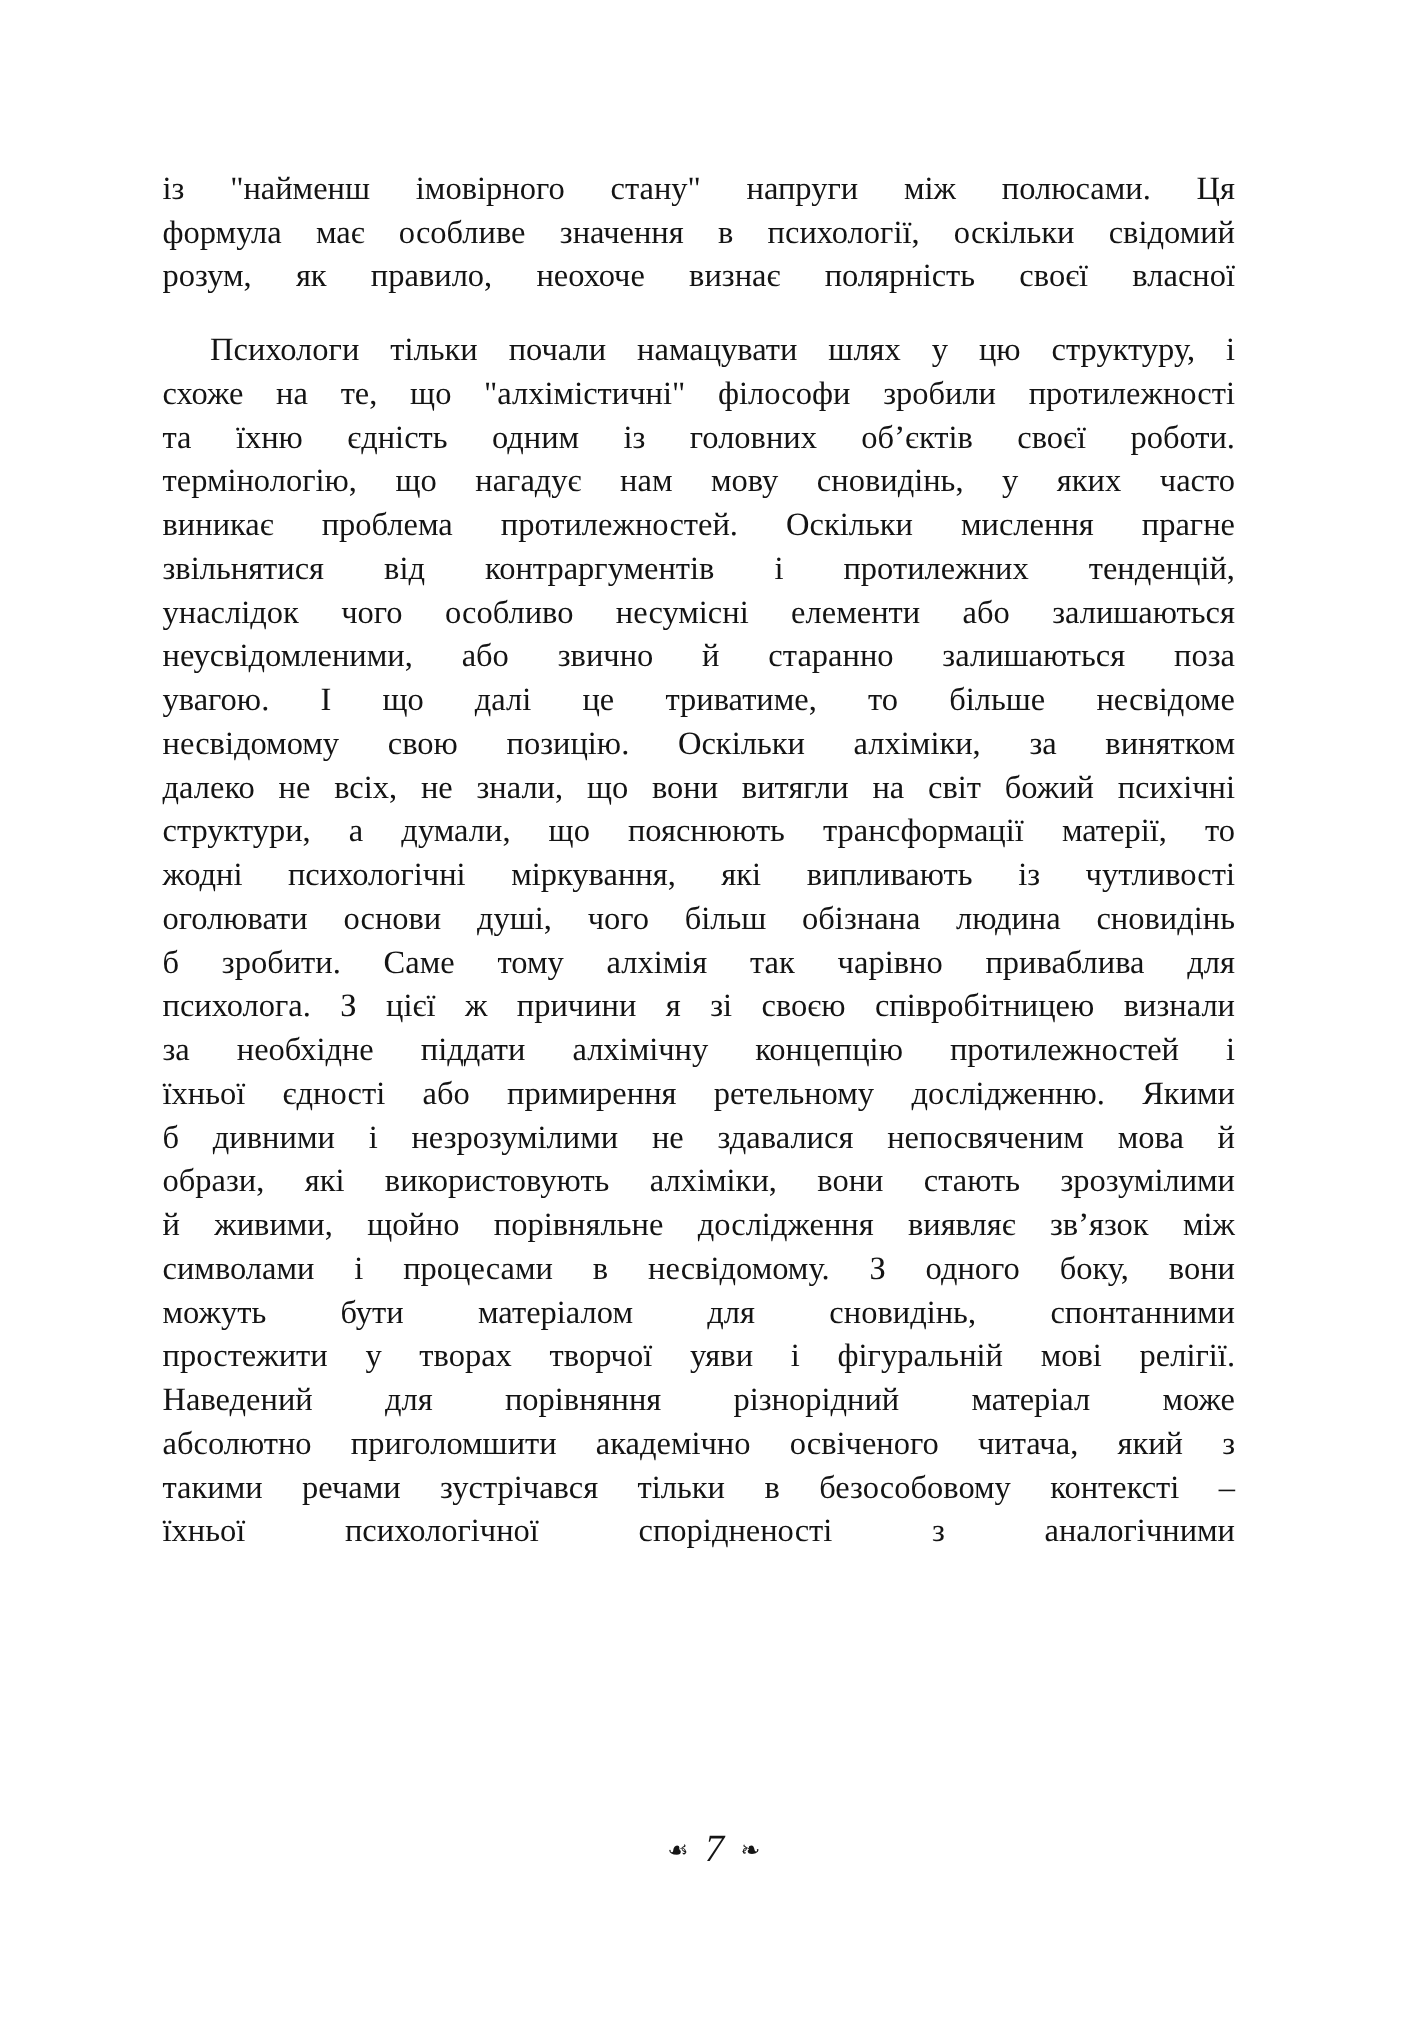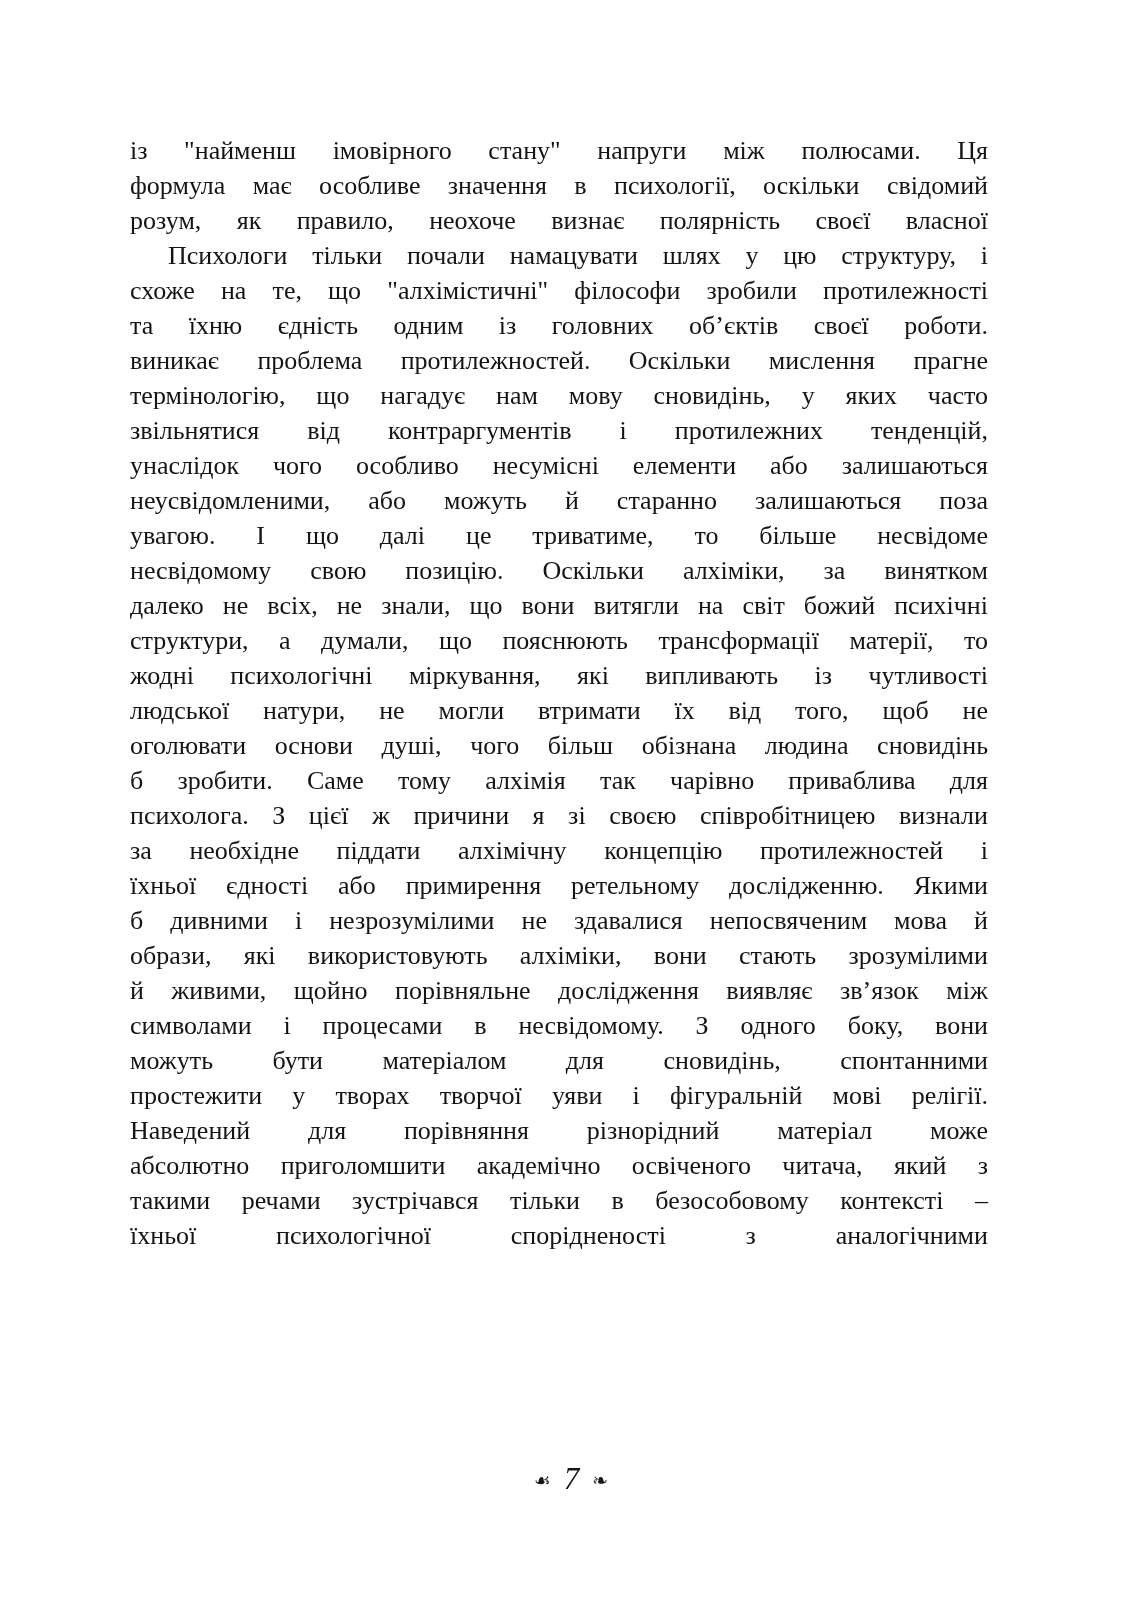--- a/index.html
+++ b/index.html
@@ -30,20 +30,21 @@
     font-size: 26px;
     line-height: 35px;
     text-align: justify;
     text-align-last: justify;
   }
   .line.flush-left {
     text-align-last: left;
   }
   .line.indent {
     text-indent: 38px;
+    margin-top: 24px;
   }
   .footer {
     position: absolute;
     left: 0;
     top: 1463px;
     width: 100%;
     display: flex;
     justify-content: center;
     align-items: center;
     gap: 13px;
@@ -69,31 +70,30 @@
   <div class="text-block" style="color: rgb(20, 20, 20);">
       <div class="paragraph">
         <div class="line">із "найменш імовірного стану" напруги між полюсами. Ця</div>
         <div class="line">формула має особливе значення в психології, оскільки свідомий</div>
         <div class="line">розум, як правило, неохоче визнає полярність своєї власної</div>
       </div>
       <div class="paragraph">
         <div class="line indent">Психологи тільки почали намацувати шлях у цю структуру, і</div>
         <div class="line">схоже на те, що "алхімістичні" філософи зробили протилежності</div>
         <div class="line">та їхню єдність одним із головних об’єктів своєї роботи.</div>
+        <div class="line">термінологію, що нагадує нам мову сновидінь, у яких часто</div>
         <div class="line">виникає проблема протилежностей. Оскільки мислення прагне</div>
-        <div class="line">термінологію, що нагадує нам мову сновидінь, у яких часто</div>
         <div class="line">звільнятися від контраргументів і протилежних тенденцій,</div>
         <div class="line">унаслідок чого особливо несумісні елементи або залишаються</div>
-        <div class="line">неусвідомленими, або можуть й старанно залишаються поза</div>
+        <div class="line">неусвідомленими, або звично й старанно залишаються поза</div>
         <div class="line">увагою. І що далі це триватиме, то більше несвідоме</div>
         <div class="line">несвідомому свою позицію. Оскільки алхіміки, за винятком</div>
         <div class="line">далеко не всіх, не знали, що вони витягли на світ божий психічні</div>
         <div class="line">структури, а думали, що пояснюють трансформації матерії, то</div>
         <div class="line">жодні психологічні міркування, які випливають із чутливості</div>
-        <div class="line">людської натури, не могли втримати їх від того, щоб не</div>
         <div class="line">оголювати основи душі, чого більш обізнана людина сновидінь</div>
         <div class="line">б зробити. Саме тому алхімія так чарівно приваблива для</div>
         <div class="line">психолога. З цієї ж причини я зі своєю співробітницею визнали</div>
         <div class="line">за необхідне піддати алхімічну концепцію протилежностей і</div>
         <div class="line">їхньої єдності або примирення ретельному дослідженню. Якими</div>
         <div class="line">б дивними і незрозумілими не здавалися непосвяченим мова й</div>
         <div class="line">образи, які використовують алхіміки, вони стають зрозумілими</div>
         <div class="line">й живими, щойно порівняльне дослідження виявляє зв’язок між</div>
         <div class="line">символами і процесами в несвідомому. З одного боку, вони</div>
         <div class="line">можуть бути матеріалом для сновидінь, спонтанними</div>

